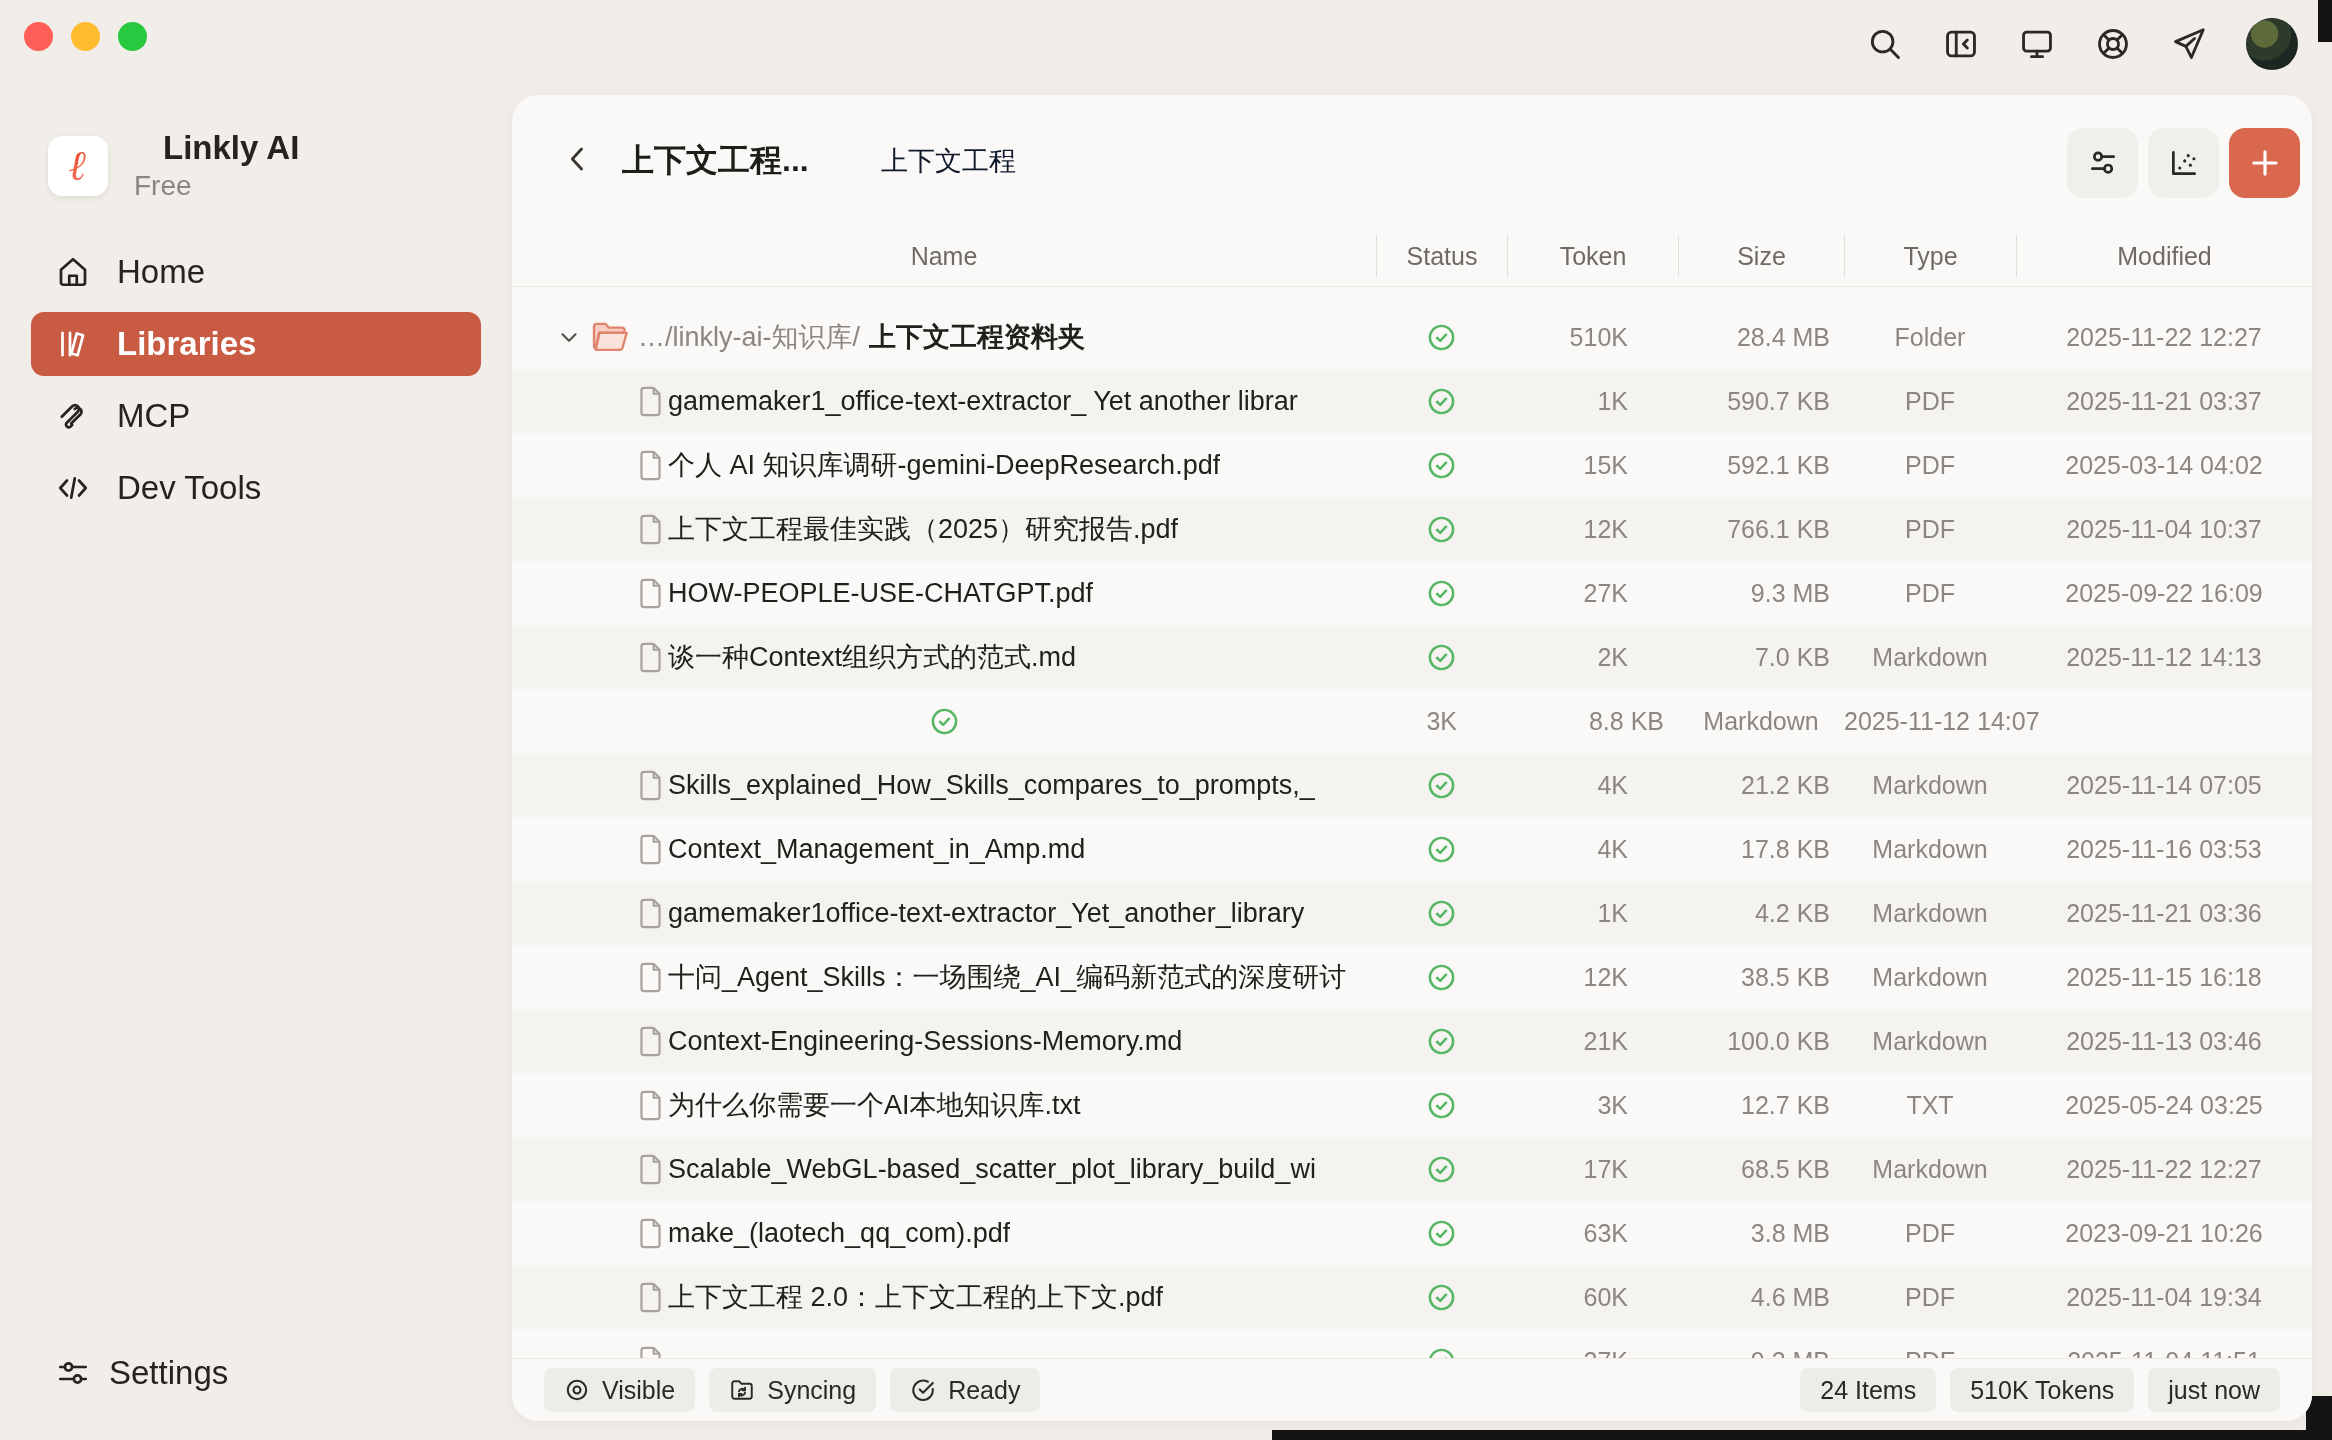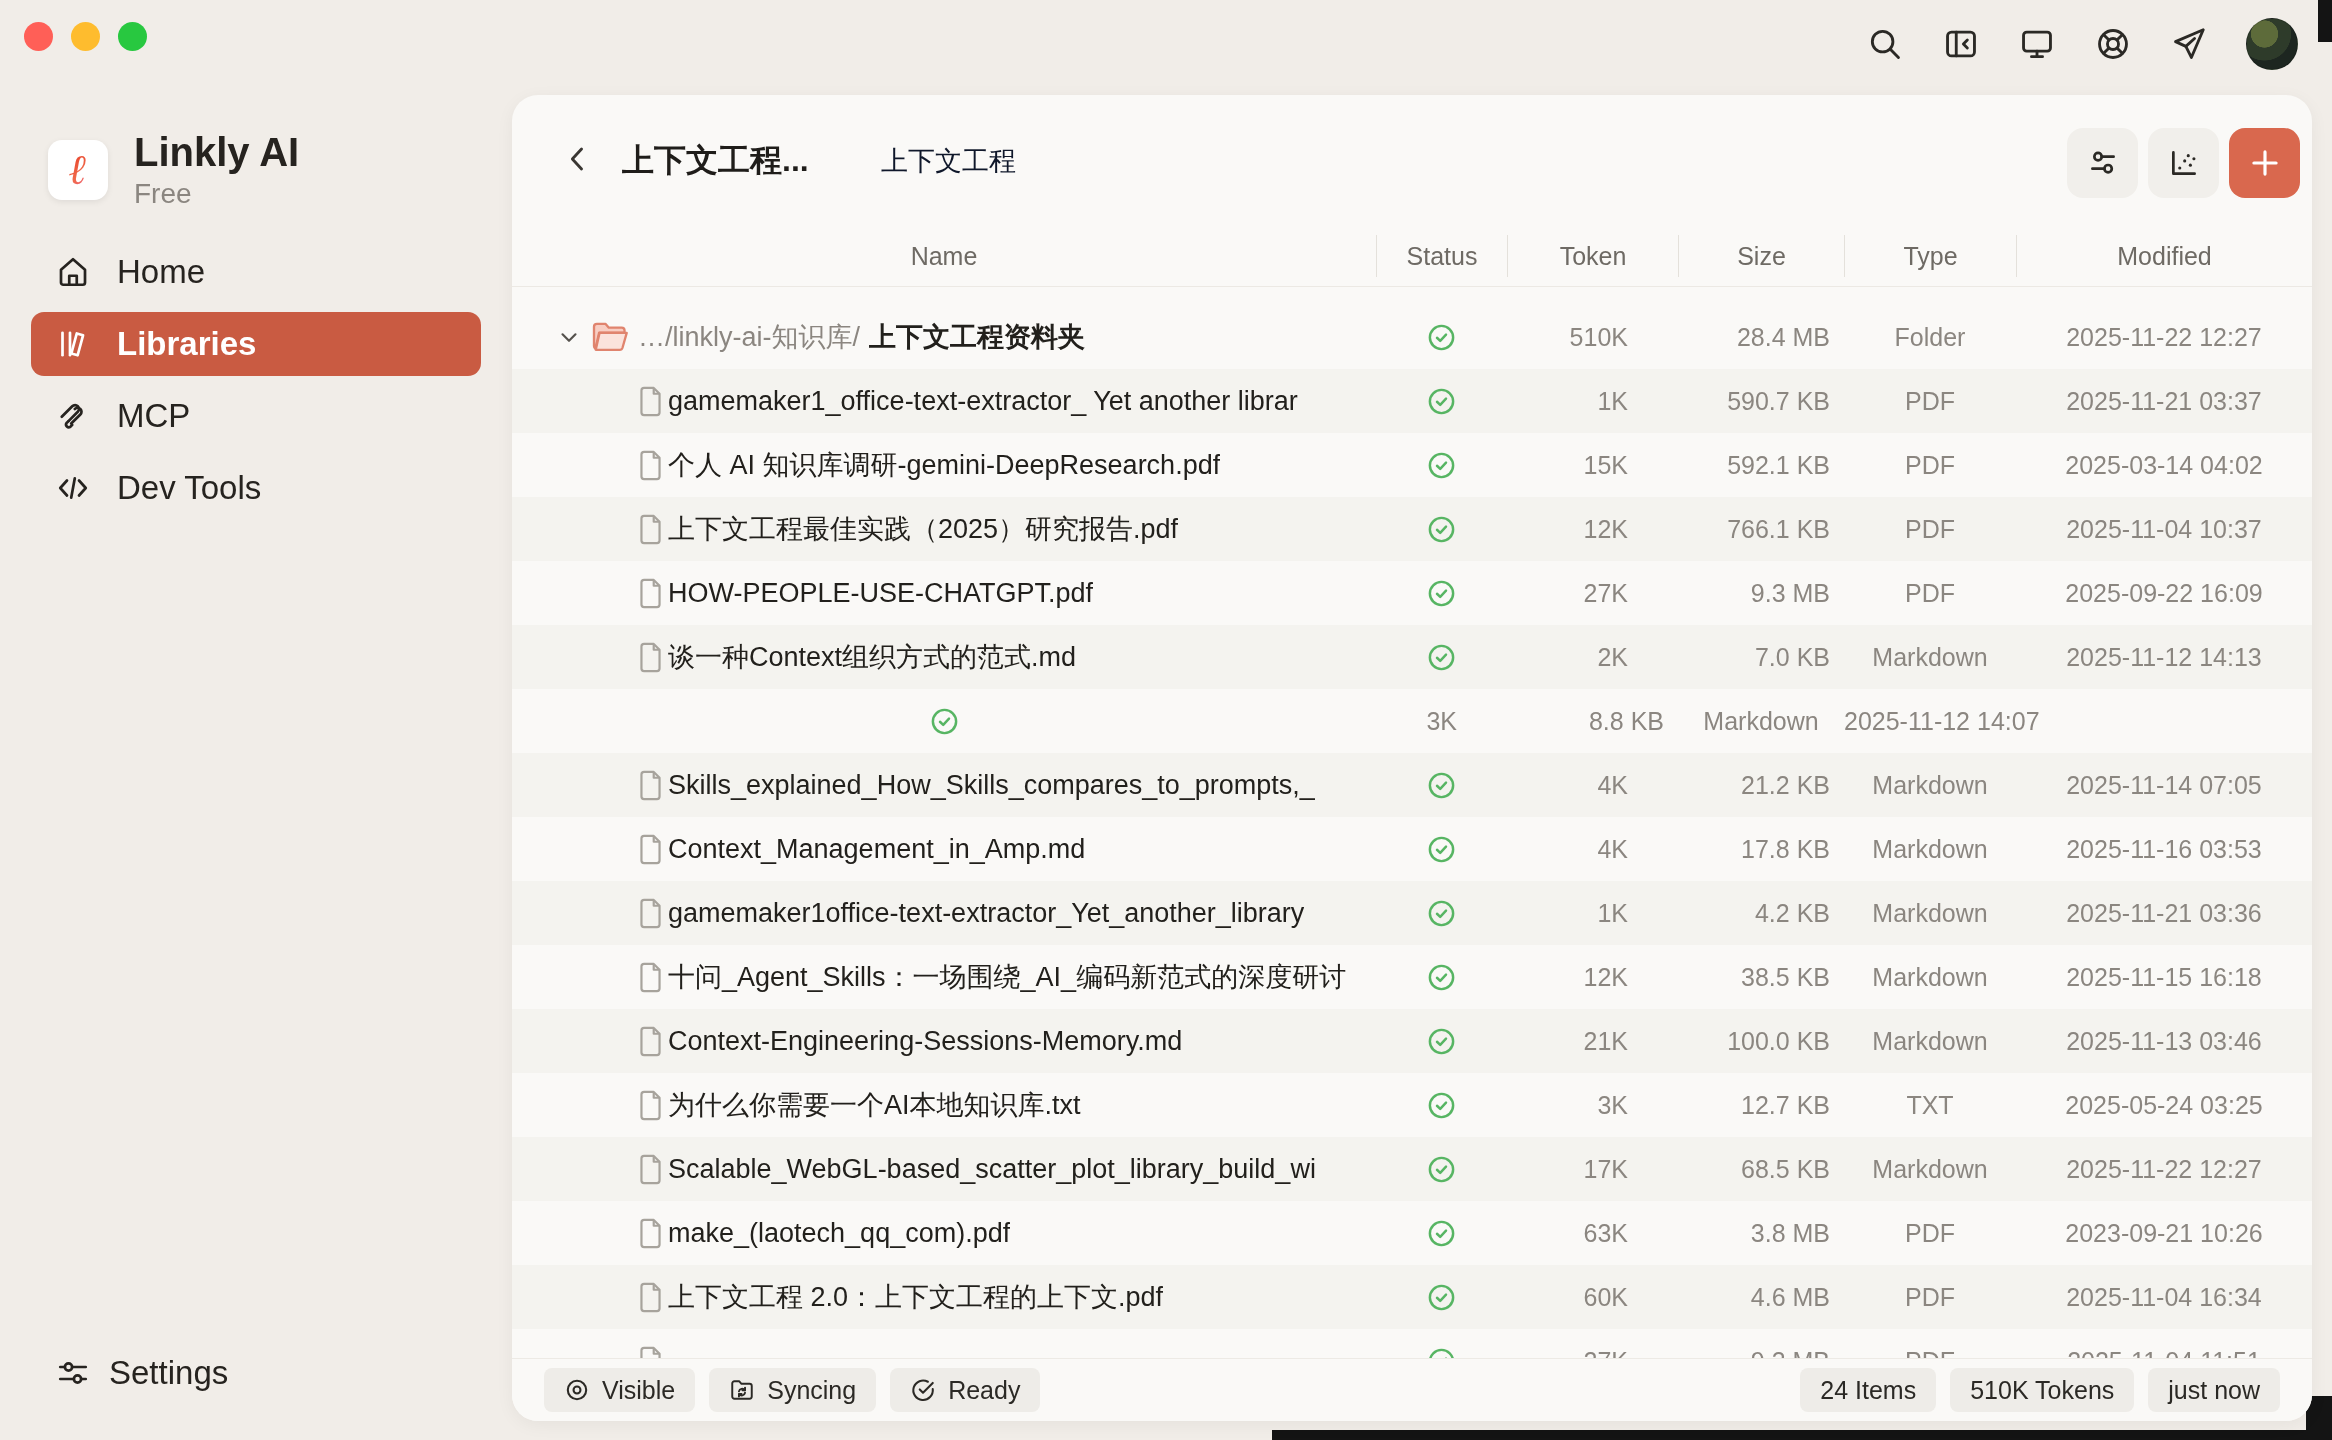--- a/index.html
+++ b/index.html
@@ -27,21 +27,21 @@
     background-blend-mode:normal; border:1px solid #00000022; }
 
   
   .sidebar { position:absolute; left:0; top:0; width:512px; height:1440px; z-index:2; }
   .brand { position:absolute; left:48px; top:128px; display:flex; align-items:center; gap:26px; }
   .brand-logo { width:60px; height:60px; background:#FFFFFF; border-radius:14px;
     box-shadow:0 2px 6px rgba(0,0,0,.08); display:flex; align-items:center; justify-content:center; }
   .brand-ell { font-family:"DejaVu Serif","Liberation Serif",serif; font-style:italic; font-weight:bold;
     font-size:42px; line-height:1; background:linear-gradient(135deg,#E8432A 20%,#F06A4B 60%,#EE5A8A 100%);
     -webkit-background-clip:text; background-clip:text; color:#E8432A; -webkit-text-fill-color:transparent; }
-  .brand-name { font-size:40px; font-weight:bold; color:#26231F; line-height:1.2; }
+  .brand-name { font-size:33px; font-weight:bold; color:#26231F; line-height:1.2;margin-left:29px; }
   .brand-plan { font-size:28px; color:#8B8680; line-height:1.3; }
   .nav { position:absolute; left:31px; top:240px; width:450px; display:flex; flex-direction:column; gap:8px;text-align:right; }
   .nav-item { height:64px; border-radius:13px; display:flex; align-items:center; gap:26px;
     padding:0 24px; font-size:33px; color:#26231F; cursor:default; }
   .nav-item svg { width:36px; height:36px; flex:0 0 auto; }
   .nav-item.active { background:#C95B42; color:#FFFFFF; font-weight:bold; }
   .settings-item { position:absolute; left:55px; bottom:48px; display:flex; align-items:center; gap:18px;
     font-size:33px; color:#26231F; }
   .settings-item svg { width:36px; height:36px; }
 
@@ -573,21 +573,21 @@
       </div>
       <div class="cell c-status">
         <svg viewBox="0 0 24 24" fill="none" stroke="#57B563" stroke-width="1.9" stroke-linecap="round" stroke-linejoin="round">
             <circle cx="12" cy="12" r="9"></circle>
             <polyline points="8.5,12.2 11,14.6 15.5,9.8"></polyline>
           </svg>
       </div>
       <div class="cell c-token">60K</div>
       <div class="cell c-size">4.6 MB</div>
       <div class="cell c-type">PDF</div>
-      <div class="cell c-mod">2025-11-04 16:34</div>
+      <div class="cell c-mod">2025-11-04 19:34</div>
     </div>
       <div class="row grid file-row">
       <div class="name-cell">
 
         <svg class="file-icon" viewBox="0 0 20 24" fill="none" stroke="currentColor" stroke-width="1.7" stroke-linejoin="round">
             <path d="M3 3.5 a2 2 0 0 1 2 -2 h7.5 L17 6 v14.5 a2 2 0 0 1 -2 2 H5 a2 2 0 0 1 -2 -2 Z"></path>
             <path d="M12.5 1.5 V6 H17"></path>
           </svg>
         <span class="row-prefix"></span>
         <span class="row-name"></span>

